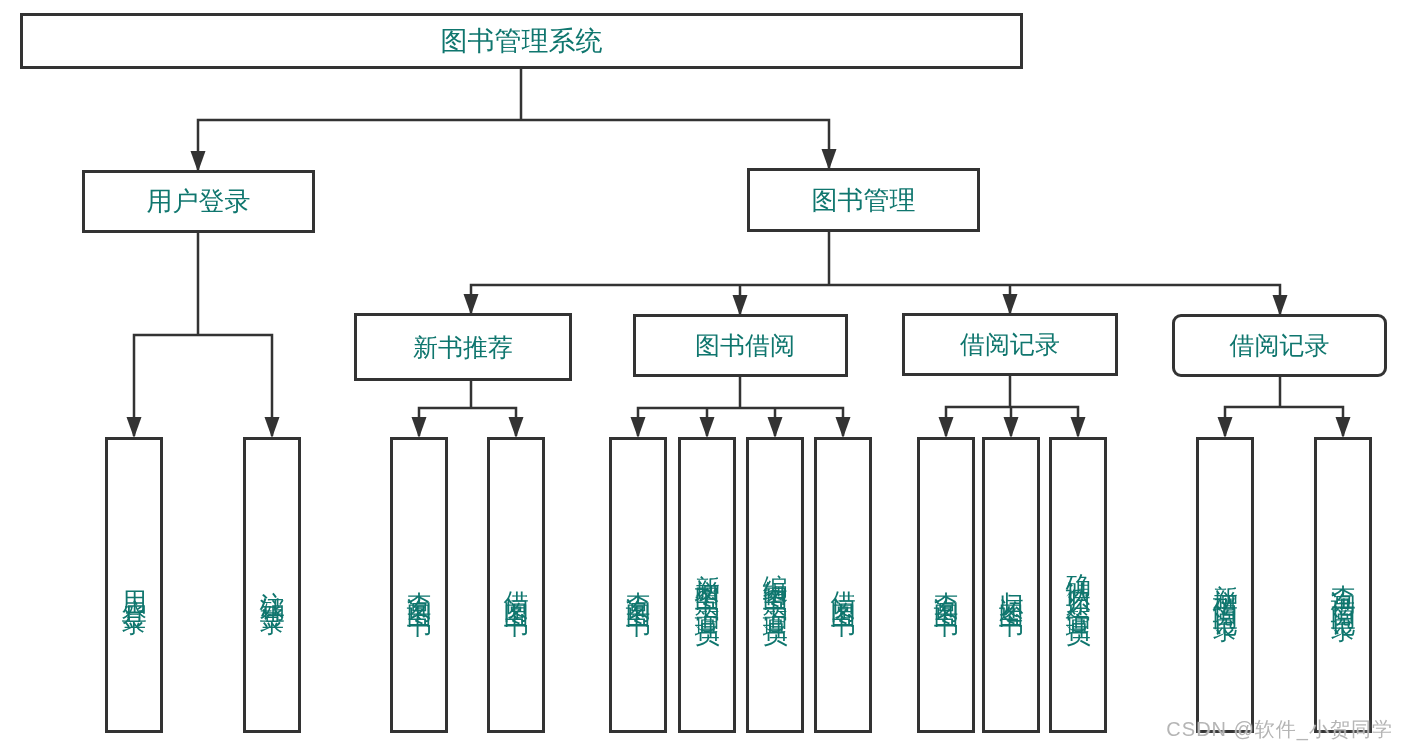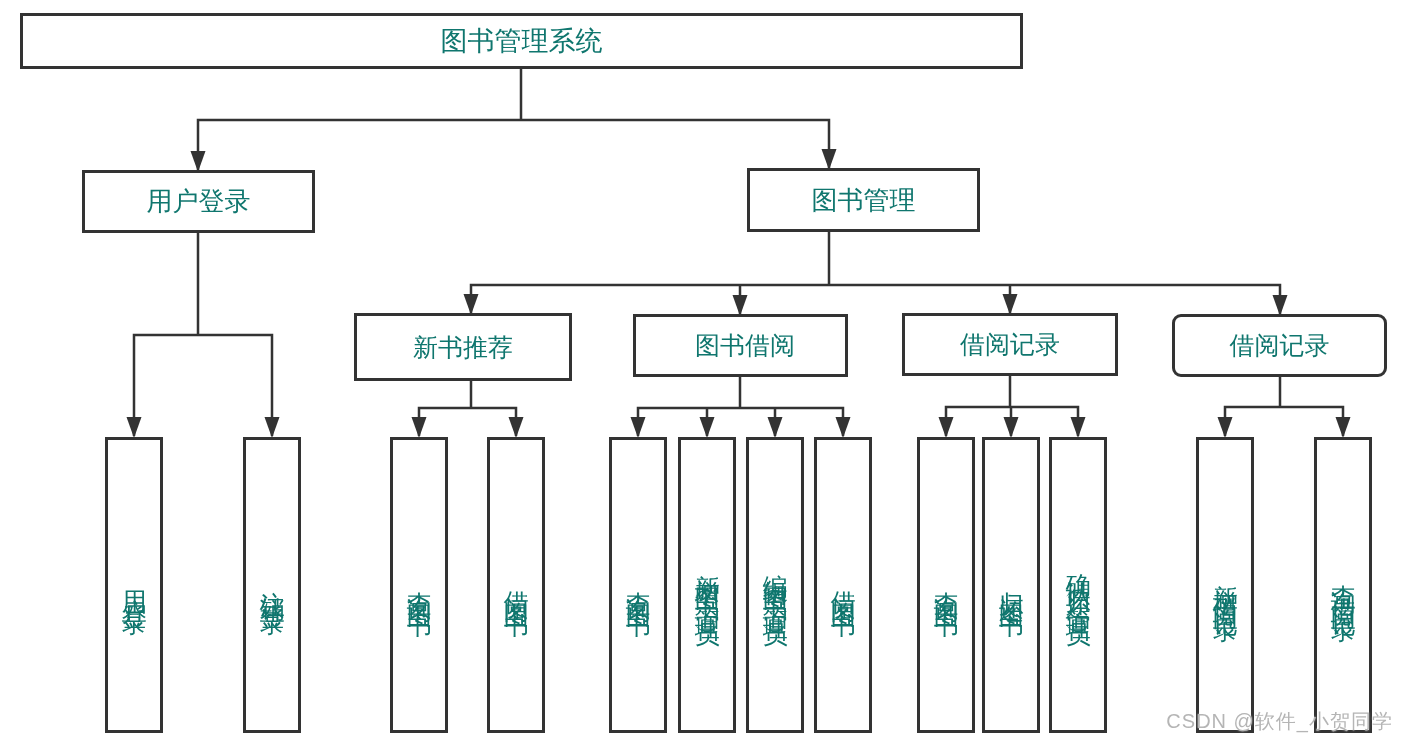--- a/index.html
+++ b/index.html
@@ -36,21 +36,21 @@
   .vtext {
     writing-mode: vertical-rl;
     text-orientation: mixed;
     letter-spacing: 7px;
     line-height: 1.1;
     white-space: nowrap;
   }
   .watermark {
     position: absolute;
     right: 12px;
-    bottom: 12px;
+    bottom: 4px;
     z-index: 3;
     font-size: 20px;
     color: #b5b5b5;
     text-shadow: 0 0 2px rgba(255,255,255,0.8);
     letter-spacing: 1px;
   }
 </style>
 </head>
 <body>
 

